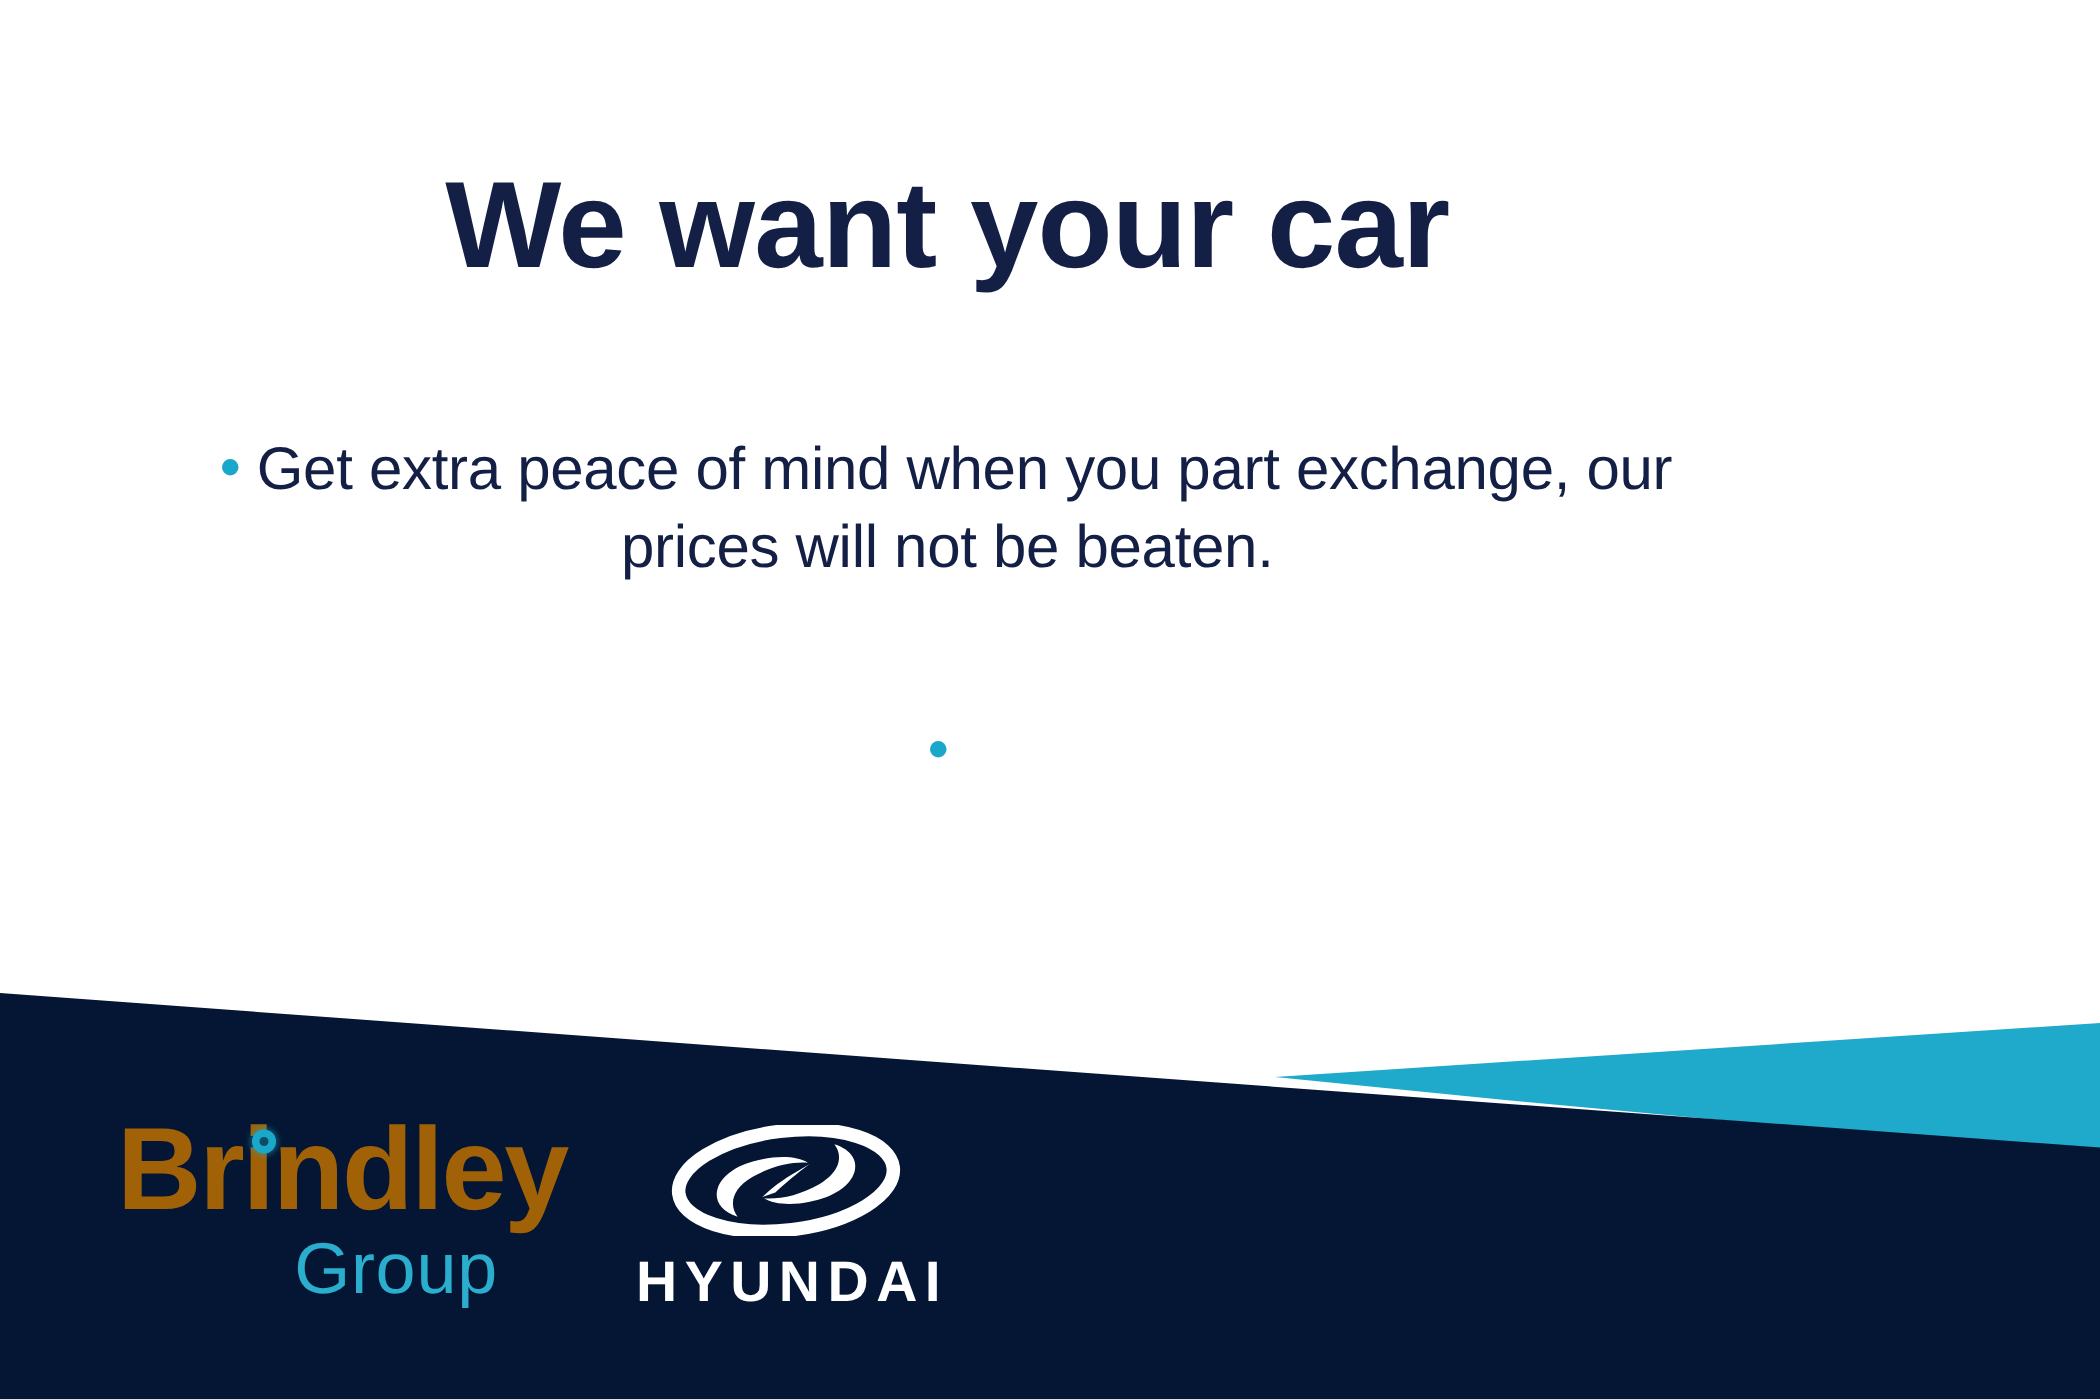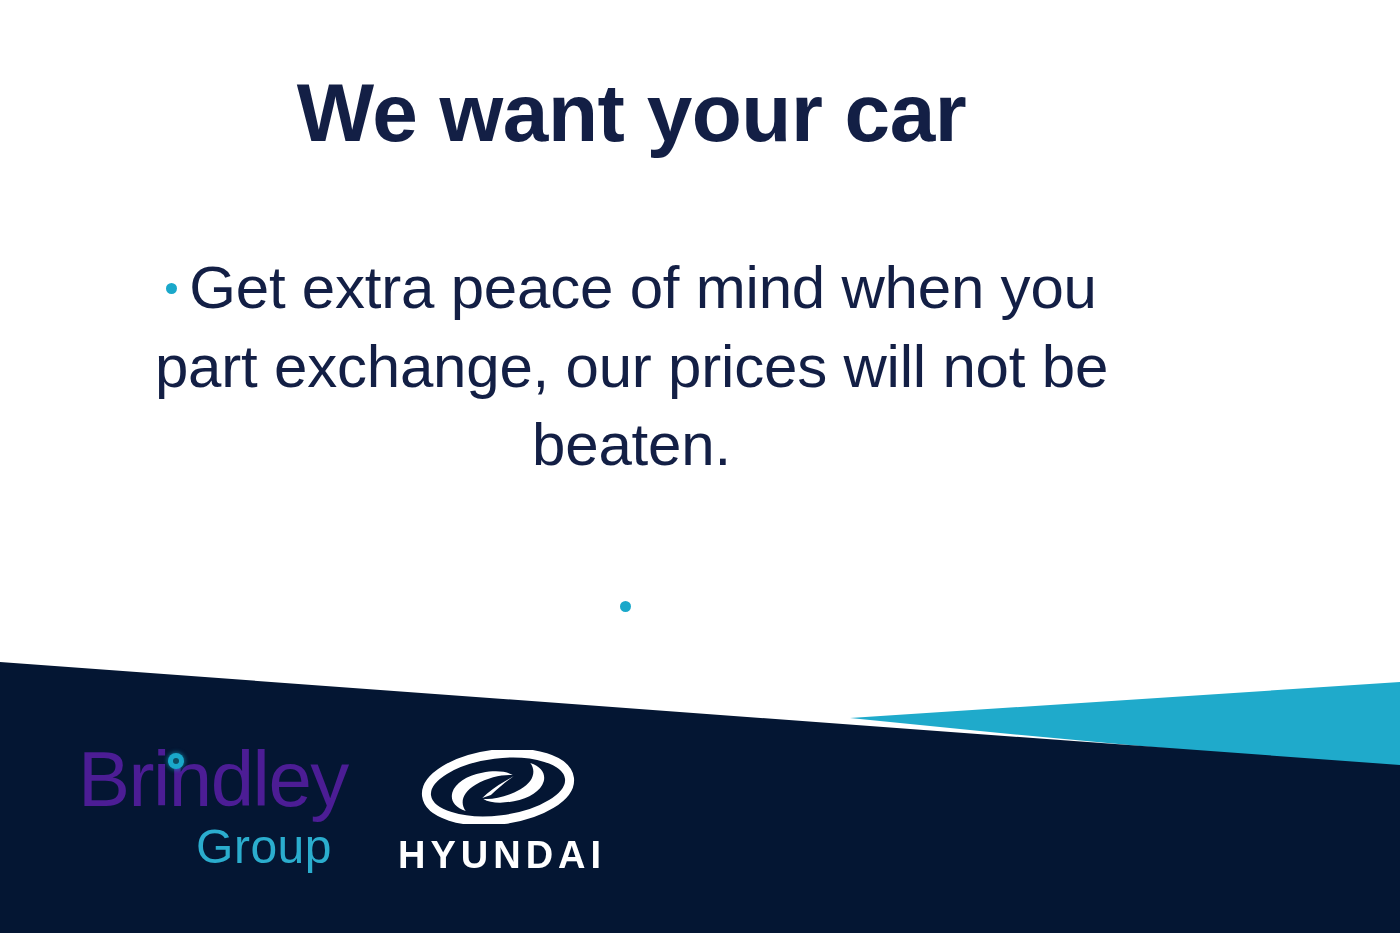--- a/index.html
+++ b/index.html
@@ -28,21 +28,21 @@
     height: 933px;
     pointer-events: none;
   }
 
   
   .content {
     position: absolute;
     left: 0;
     top: 0;
     width: 1263px;
-    padding-top: 72px;
+    padding-top: 110px;
     box-sizing: border-box;
     text-align: center;
   }
 
   .headline {
     margin: 0;
     font-size: 82px;
     line-height: 1.0;
     font-weight: bold;
     letter-spacing: -0.5px;
@@ -52,21 +52,21 @@
 
   .bullet-list {
     margin: 0;
     padding: 0;
     list-style: none;
   }
 
   .bullet-item {
     margin: 0 auto;
     color: #131F45;
-    font-size: 60px;
+    font-size: 40px;
     line-height: 1.31;
     font-weight: 400;
     max-width: 1010px;
     letter-spacing: -0.2px;
   }
 
   .bullet-item.first {
     margin-top: 95px;
   }
   .bullet-item.second {
@@ -95,22 +95,22 @@
     align-items: flex-start;
   }
 
   .brindley {
     position: relative;
     width: 262px;
   }
   .brindley-word {
     font-size: 78px;
     line-height: 0.96;
-    color: #4c1d95;
-    font-weight: 400;
+    color: #a16207;
+    font-weight: 700;
     letter-spacing: -1.5px;
     font-family: "Liberation Sans", sans-serif;
     position: relative;
     display: block;
   }
   .brindley-dot {
     position: absolute;
     left: 90px;
     top: 11px;
     width: 16px;
@@ -135,21 +135,21 @@
     font-size: 48px;
     line-height: 1;
     color: #2BADCE;
     letter-spacing: 0.5px;
     font-weight: 400;
     padding-right: 8px;
     margin-top: 6px;
   }
 
   .hyundai {
-    margin-left: 58px;
+    margin-left: 84px;
     width: 200px;
     padding-top: 8px;
     text-align: center;
   }
   .hyundai-mark {
     display: block;
     margin: 0 auto;
   }
   .hyundai-word {
     display: block;

